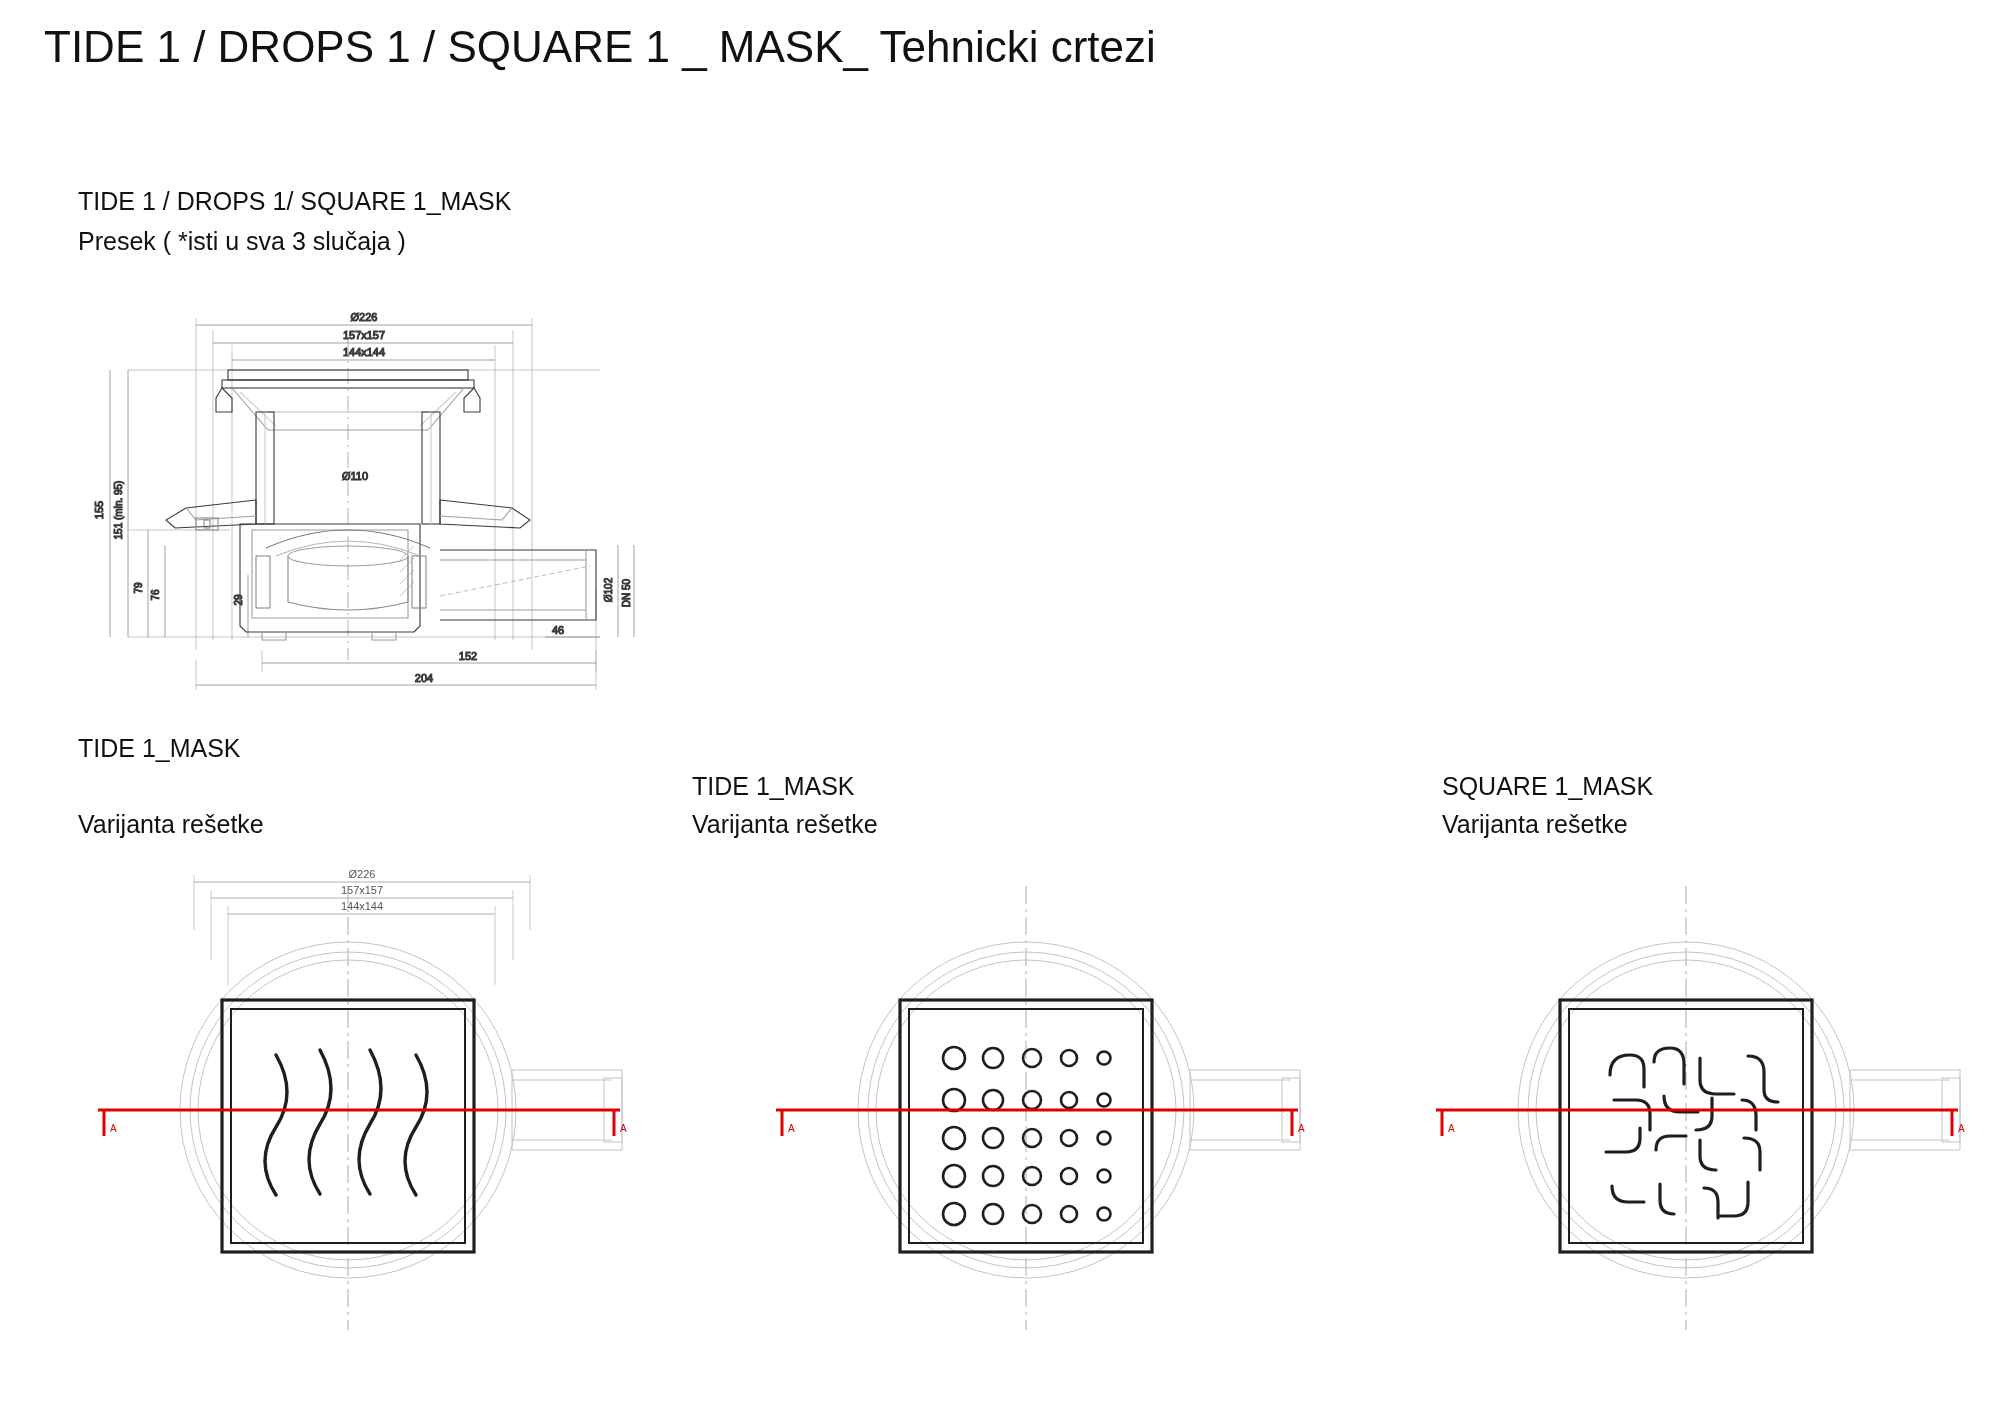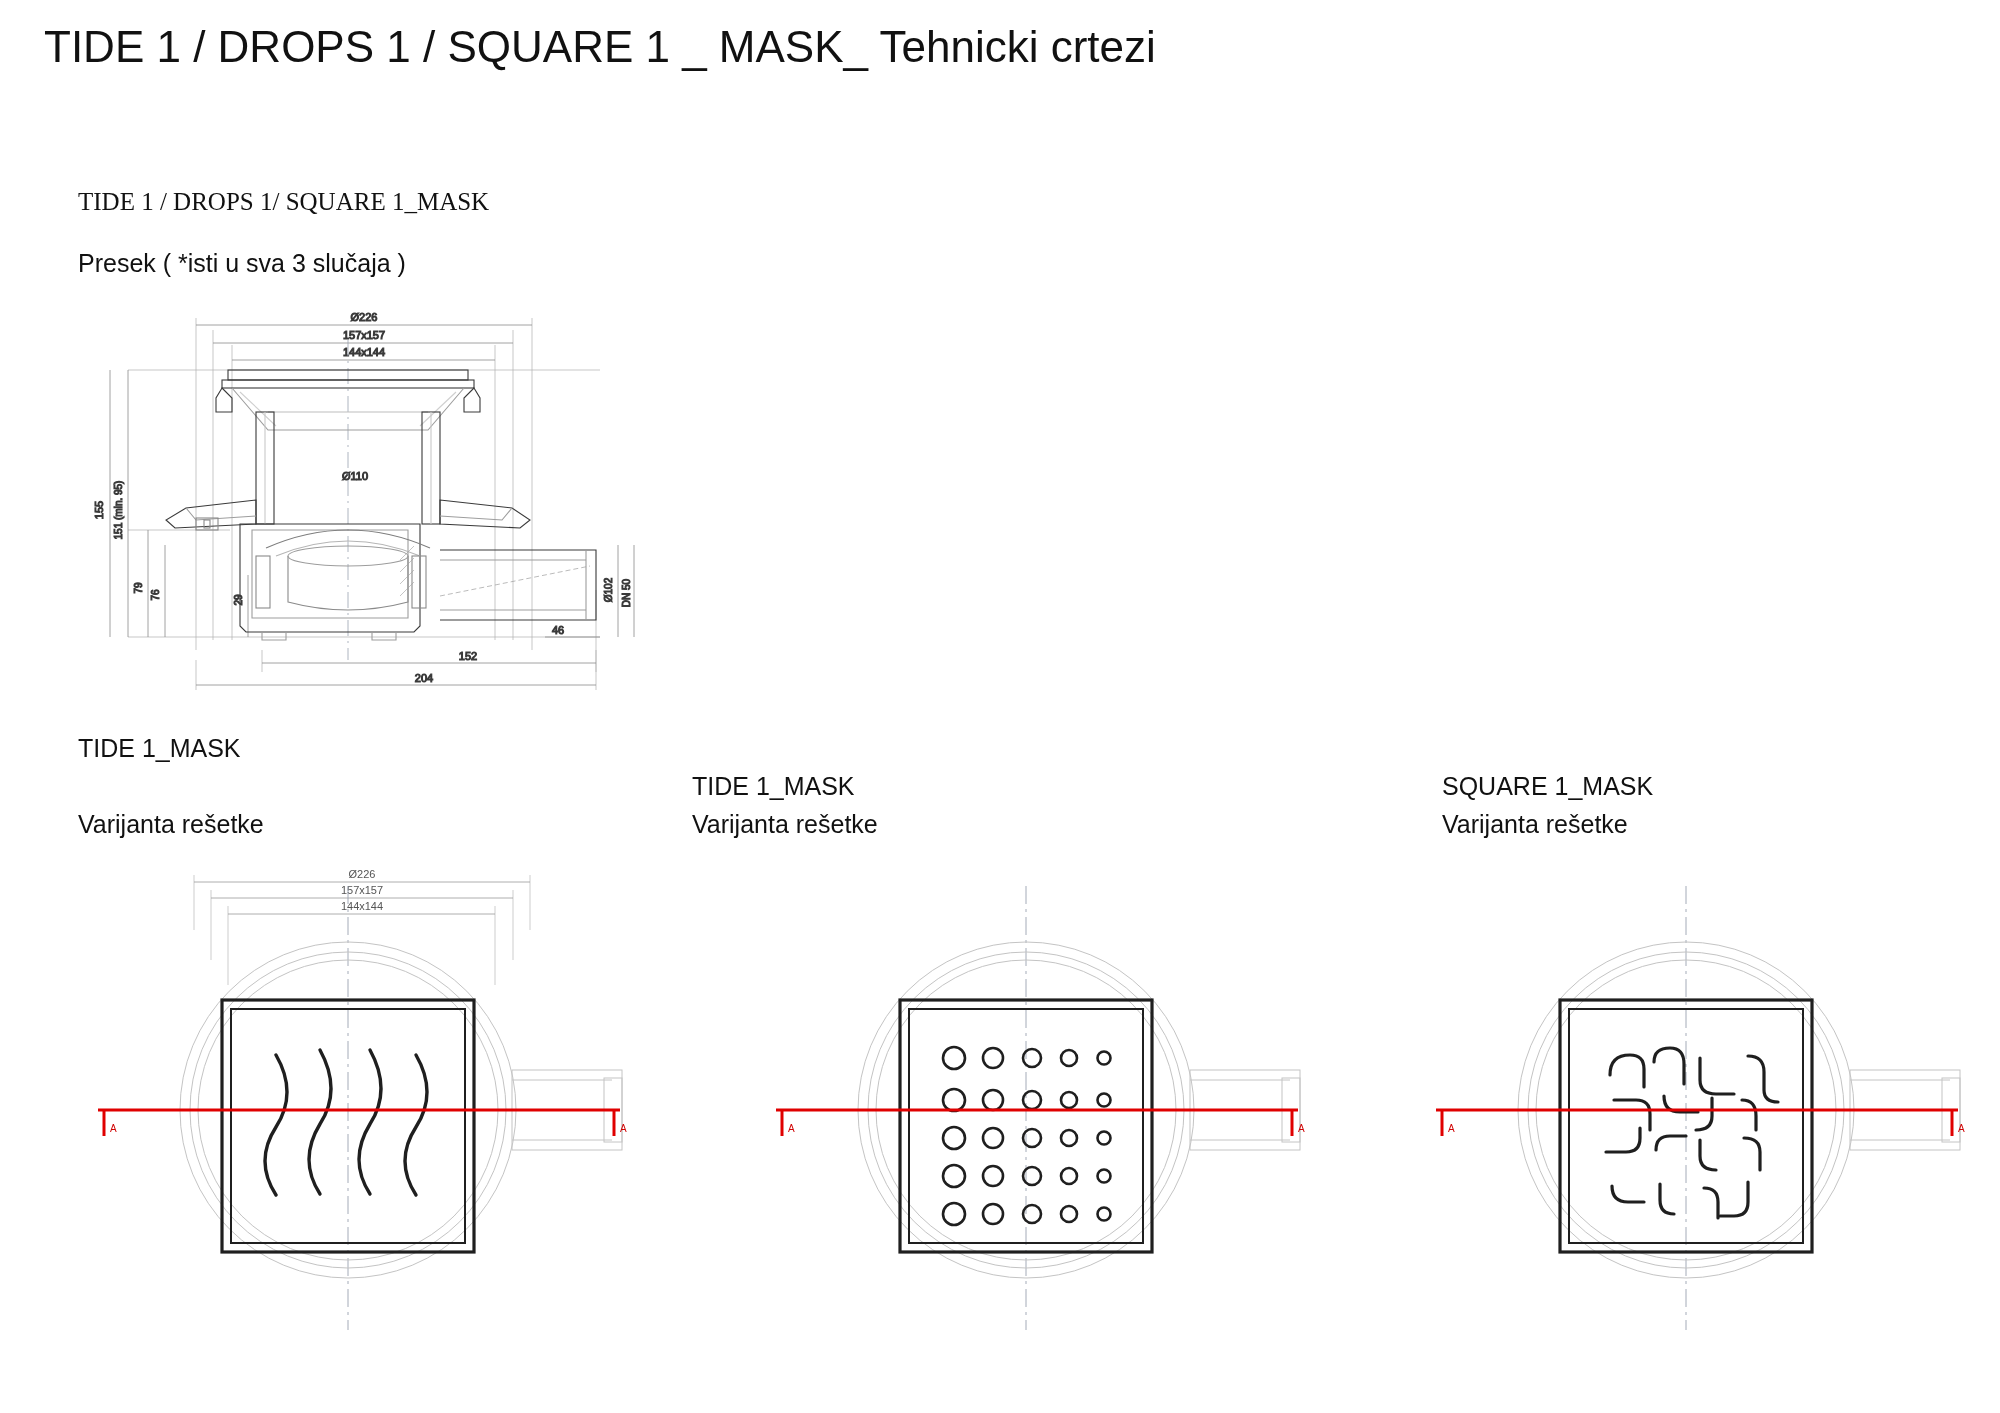--- a/index.html
+++ b/index.html
@@ -23,22 +23,22 @@
   .dimtxt-sm{font-family:"Liberation Sans",sans-serif;fill:#555;font-size:10px;}
   .redtxt{font-family:"Liberation Sans",sans-serif;fill:#d00000;font-size:10px;}
 </style>
 </head>
 <body>
 
 <div class="page">
 
   <div class="main-title">TIDE 1 / DROPS 1 / SQUARE 1  _ MASK_ Tehnicki crtezi</div>
 
-  <div class="sec-label" style="left:78px;top:185px;font-family:Liberation Serif, serif;">TIDE 1 / DROPS 1/ SQUARE 1_MASK</div>
-  <div class="sec-label" style="left:78px;top:225px;margin-top:22px;">Presek ( *isti u sva 3 slučaja )</div>
+  <div class="sec-label" style="left:78px;top:185px;">TIDE 1 / DROPS 1/ SQUARE 1_MASK</div>
+  <div class="sec-label" style="left:78px;top:225px;">Presek ( *isti u sva 3 slučaja )</div>
 
   <div class="sec-label" style="left:78px;top:732px;">TIDE 1_MASK</div>
   <div class="sec-label" style="left:78px;top:808px;">Varijanta rešetke</div>
 
   <div class="sec-label" style="left:692px;top:770px;">TIDE 1_MASK</div>
   <div class="sec-label" style="left:692px;top:808px;">Varijanta rešetke</div>
 
   <div class="sec-label" style="left:1442px;top:770px;">SQUARE 1_MASK</div>
   <div class="sec-label" style="left:1442px;top:808px;">Varijanta rešetke</div>
 

